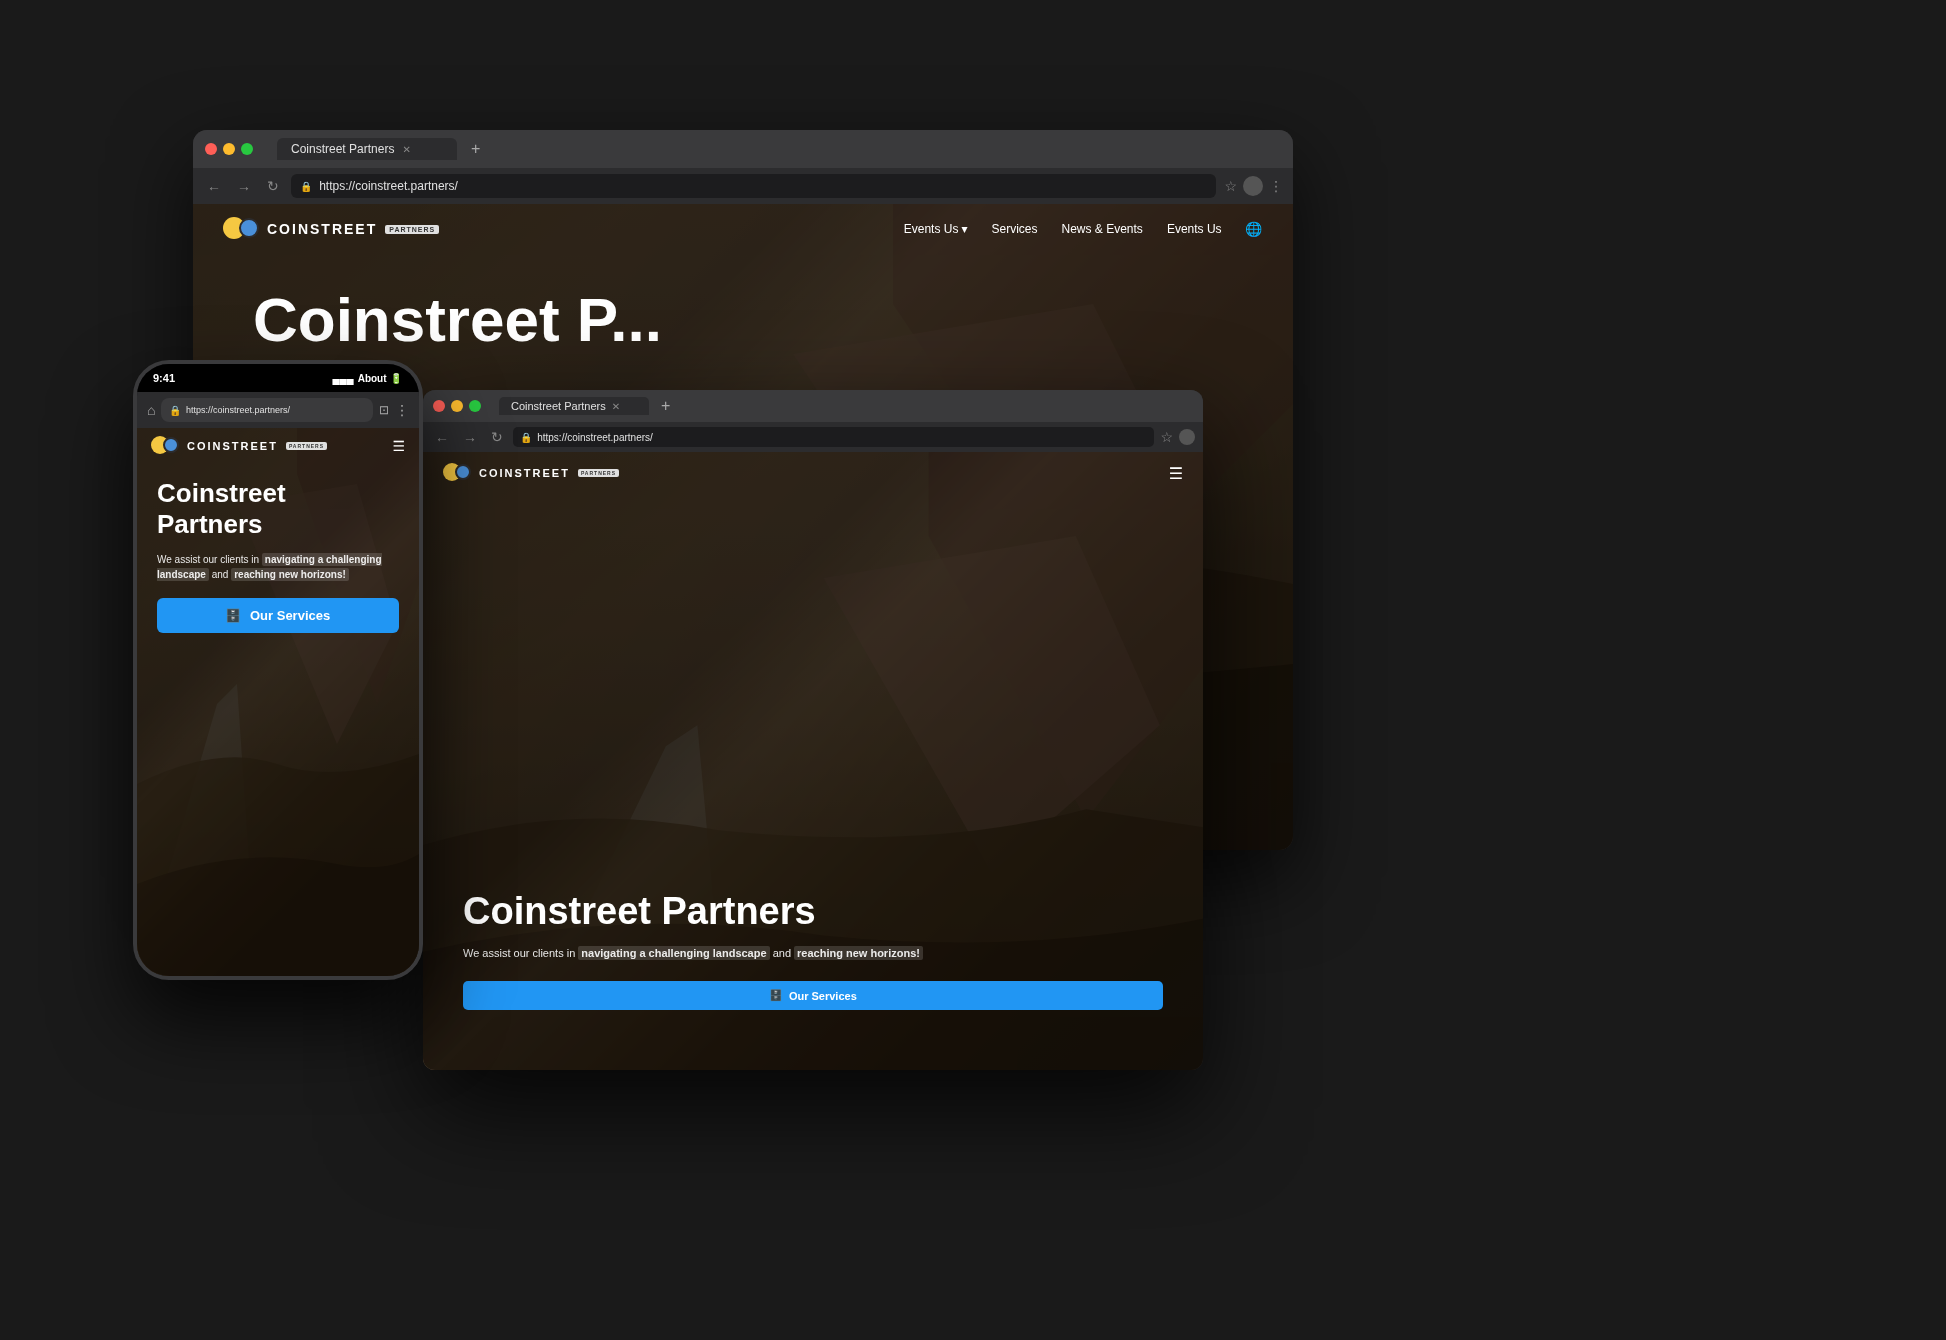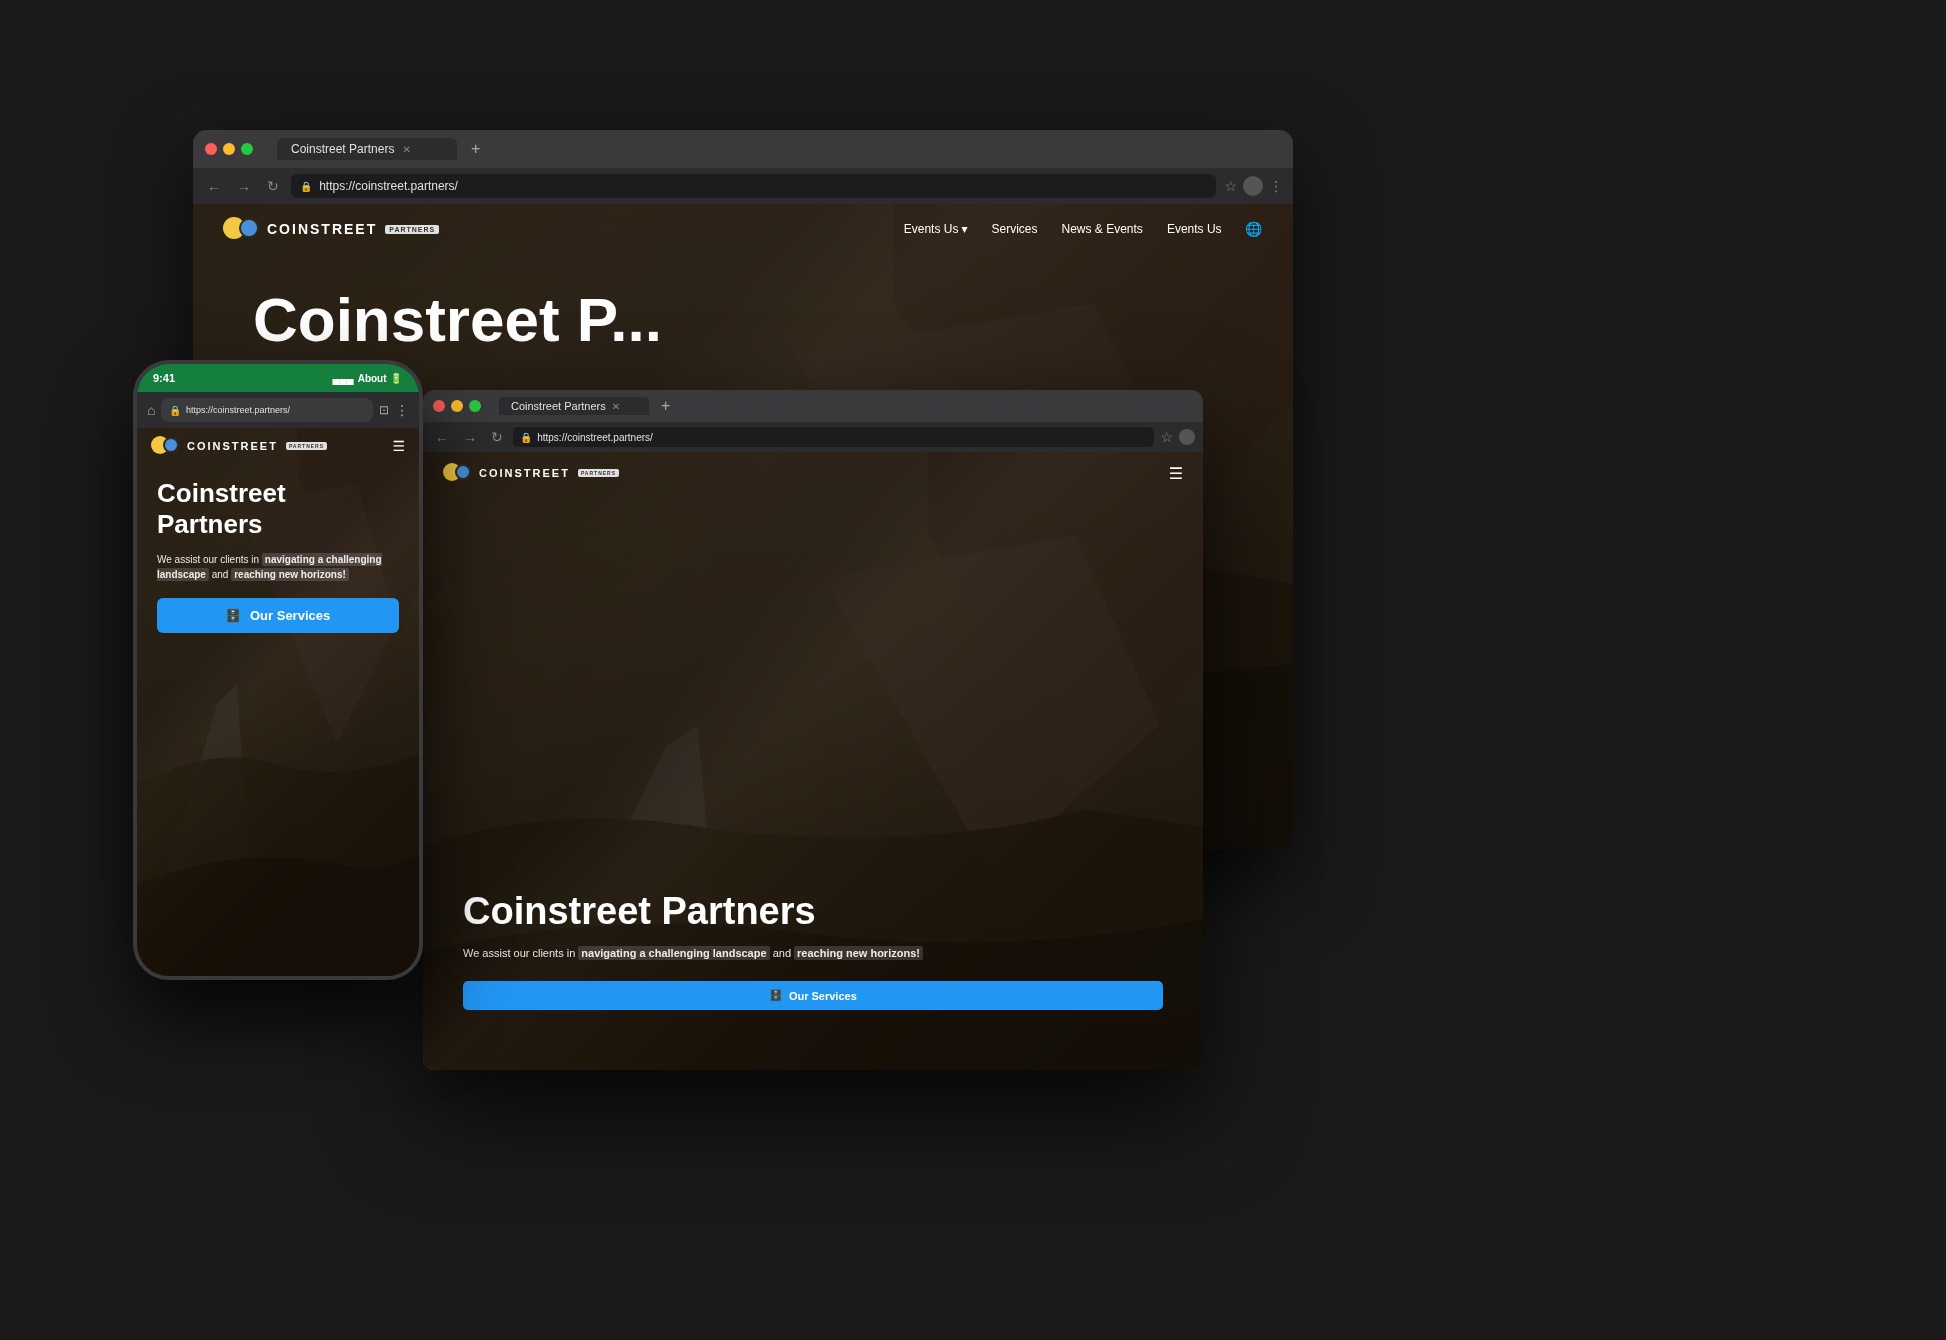--- a/index.html
+++ b/index.html
@@ -362,21 +362,21 @@
       background: #1c1c1e;
       border-radius: 36px;
       box-shadow: 0 40px 80px rgba(0,0,0,0.8);
       overflow: hidden;
       z-index: 30;
       border: 4px solid #3a3a3c;
     }
 
     .mobile-status-bar {
       height: 28px;
-      background: #15803d;
+      background: #000000;
       display: flex;
       align-items: center;
       padding: 0 16px;
       font-size: 11px;
       color: white;
       font-weight: 600;
     }
 
     .status-right {
       margin-left: auto;

